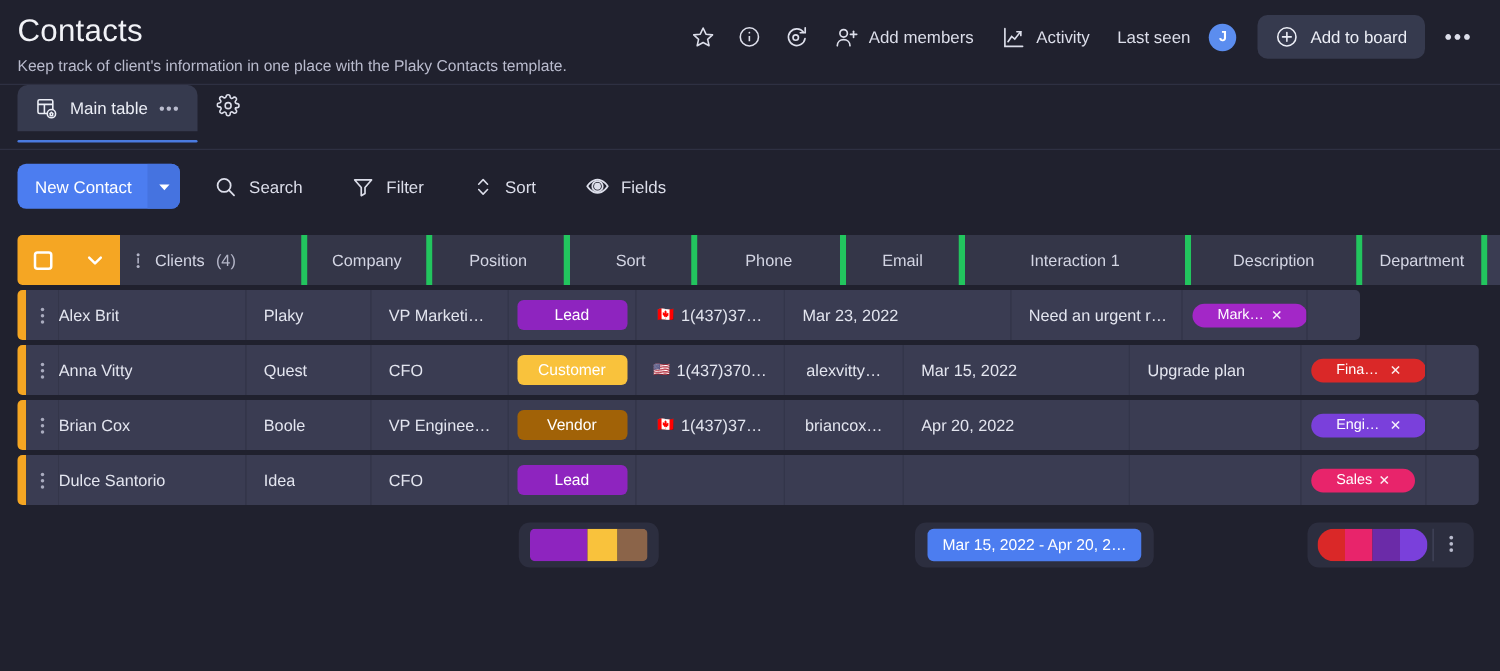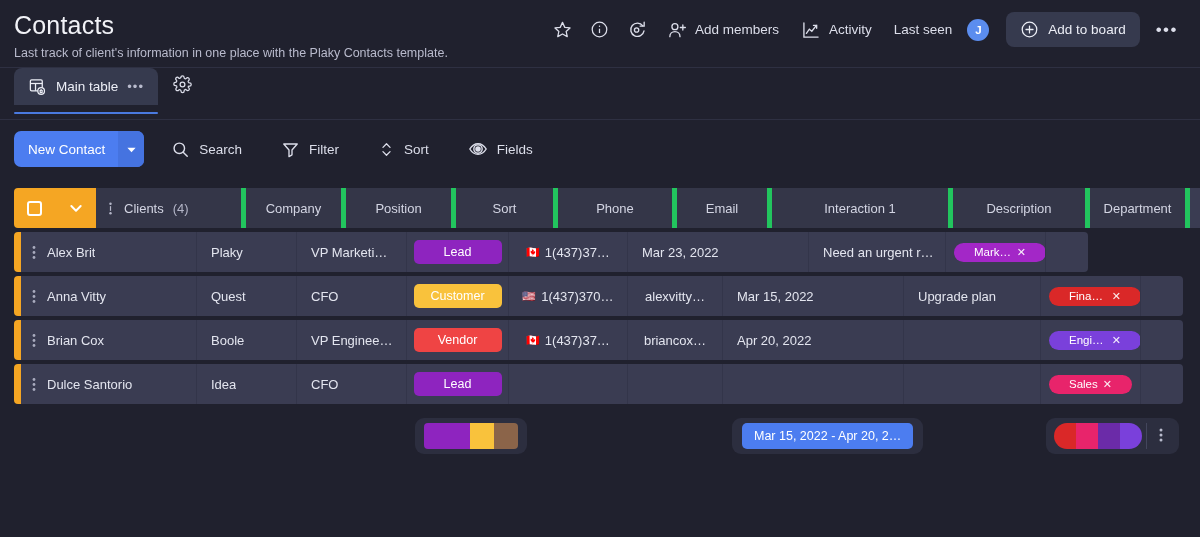--- a/index.html
+++ b/index.html
@@ -189,21 +189,21 @@
   .vdiv { width: 1px; height: 26px; background: #43465c; margin: 0 4px; }
   .kebab { color: #b9bbcd; font-size: 14px; padding: 0 8px; cursor: pointer; }
 </style>
 </head>
 <body>
 
 <div class="header">
   <div class="title-row">
     <div>
       <div class="board-title">Contacts</div>
-      <div class="board-sub">Last track of client's information in one place with the Plaky Contacts template.</div>
+      <div class="board-sub">Keep track of client's information in one place with the Plaky Contacts template.</div>
     </div>
   </div>
 
   <div class="header-actions">
     <div class="ha-item icon-only">
       <svg width="19" height="19" viewBox="0 0 24 24" fill="none" stroke="#dcdeea" stroke-width="1.6" stroke-linejoin="round">
         <polygon points="12,3 14.9,9.3 21.5,10 16.6,14.5 18,21 12,17.7 6,21 7.4,14.5 2.5,10 9.1,9.3"></polygon>
       </svg>
     </div>
     <div class="ha-item icon-only">
@@ -453,21 +453,21 @@
           <div class="cell c-name" style="width:150px;flex:0 0 150px">
             <span class="ell">Brian Cox</span>
           </div>
           <div class="cell c-company left">
             <span class="ell">Boole</span>
           </div>
           <div class="cell c-position left">
             <span class="ell">VP Enginee…</span>
           </div>
           <div class="cell c-type center">
-            <span class="pill" style="background:#ef4444">Vendor</span>
+            <span class="pill" style="background:#a16207">Vendor</span>
           </div>
           <div class="cell c-phone center">
             <span class="flag">🇨🇦</span>
             <span class="ell">1(437)37…</span>
           </div>
           <div class="cell c-email center">
             <span class="ell">briancox…</span>
           </div>
           <div class="cell c-inter left">
             <span class="ell">Apr 20, 2022</span>

